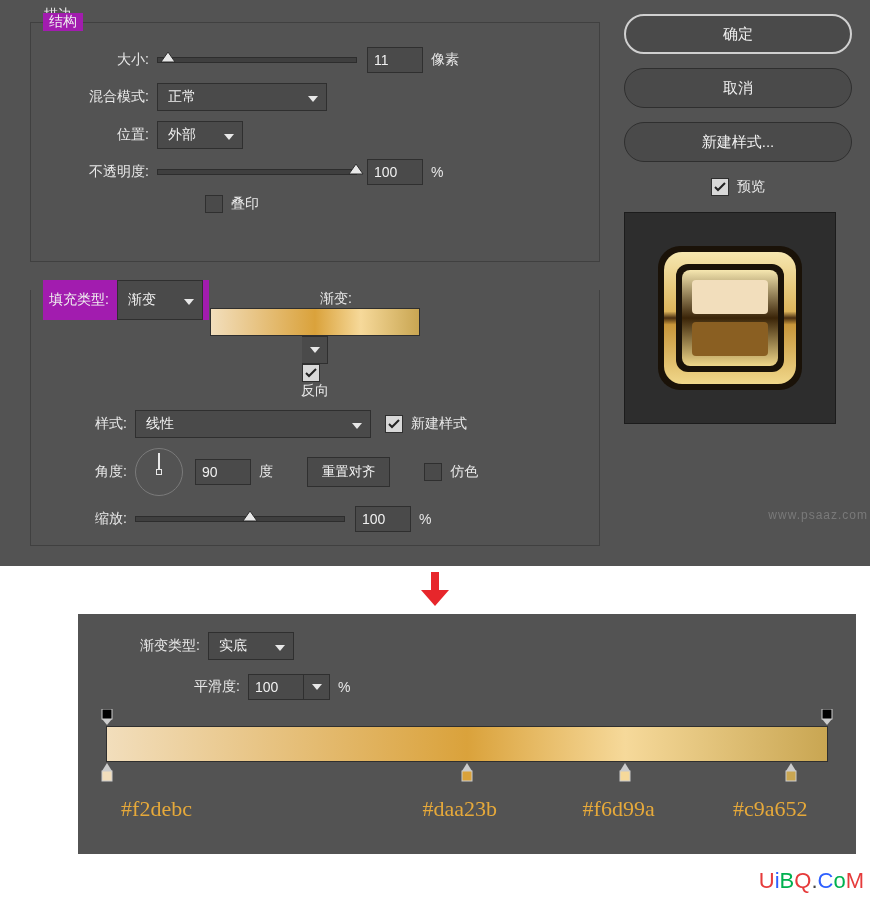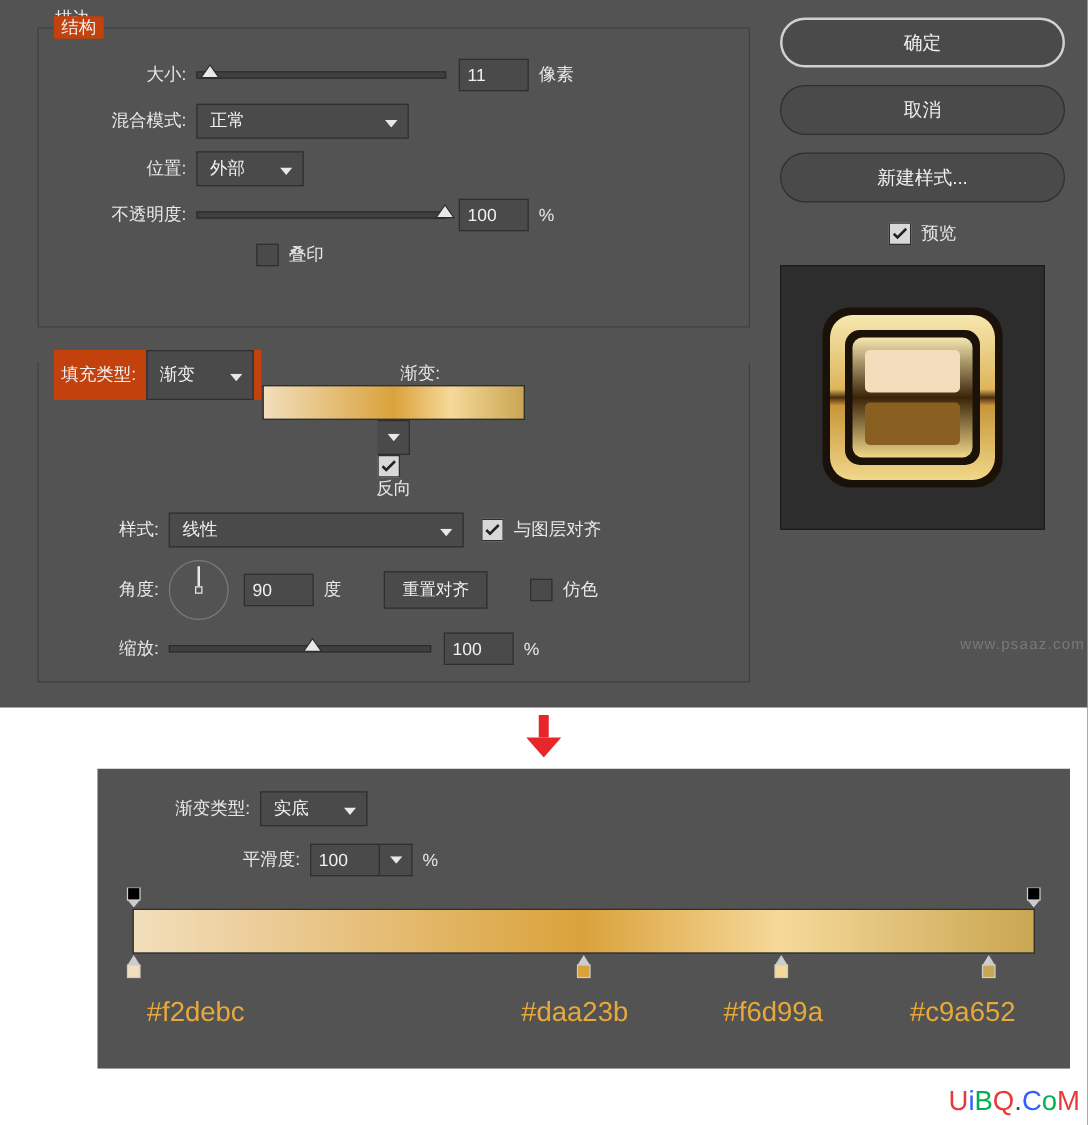--- a/index.html
+++ b/index.html
@@ -2,21 +2,21 @@
 <html><head>
 <meta charset="utf-8">
 <style>
   * { box-sizing: border-box; font-family: "Microsoft YaHei", "PingFang SC", Arial, sans-serif; }
   body { margin: 0; background: #fff; width: 870px; }
 
   .panel { background: #535353; color: #e8e8e8; font-size: 14px; position: relative; }
   .panel.top { width: 870px; height: 566px; padding: 10px 0 14px 30px; }
 
   .fieldset { border: 1px solid #404040; padding: 14px 14px 14px 14px; position: relative; margin-top: 12px; }
-  .legend { position: absolute; top: -10px; left: 12px; background: #c2410c; padding: 0 6px; color: #f0f0f0; font-size: 14px; }
+  .legend { position: absolute; top: -10px; left: 12px; background: #a21caf; padding: 0 6px; color: #f0f0f0; font-size: 14px; }
   .fs-struct { width: 570px; height: 240px; }
   .fs-fill  { width: 570px; height: 256px; border-top: none; padding-top: 0; }
   .fs-fill .legend { top: -10px; }
 
   .row { display: flex; align-items: center; margin: 10px 0; }
   .lbl { width: 112px; text-align: right; padding-right: 8px; color: #e8e8e8; }
 
   .slider { position: relative; height: 6px; background: #3f3f3f; border: 1px solid #2d2d2d; flex: 0 0 200px; margin-right: 10px; }
   .thumb { position: absolute; top: -8px; transform: translateX(-50%); }
   .thumb svg { display: block; }
@@ -54,21 +54,21 @@
 
   .panel.bottom { width: 778px; margin-left: 78px; padding: 18px 20px 24px 20px; position: relative; }
   .b-row { display: flex; align-items: center; margin-bottom: 14px; }
   .b-lbl { width: 110px; text-align: right; padding-right: 8px; }
 
   .grad-bar { position: relative; height: 36px; margin: 26px 8px 0 8px; background: linear-gradient(90deg,#f2debc 0%, #daa23b 50%, #f6d99a 72%, #c9a652 100%); border: 1px solid #2f2f2f; }
   .stop-top { position: absolute; top: -18px; width: 14px; height: 16px; transform: translateX(-50%); }
   .stop-bot { position: absolute; bottom: -22px; width: 14px; height: 20px; transform: translateX(-50%); }
 
   .hex-labels { position: relative; margin: 34px 8px 0 8px; height: 34px; }
-  .hex { position: absolute; color: #e6a93a; font-size: 22px; transform: translateX(-50%); white-space: nowrap; }
+  .hex { position: absolute; color: #e6a93a; font-size: 22px; transform: translateX(-50%); white-space: nowrap; font-family: Liberation Serif, serif; }
 
   .watermark { position: absolute; right: 2px; bottom: 44px; color: #9f9f9f; font-size: 12px; letter-spacing: 1px; opacity: .5; }
   .wm2 { position: absolute; right: 6px; bottom: 6px; font-size: 22px; }
   .wm2 .a { color: #e63b3b; } .wm2 .b { color: #2f60ff; } .wm2 .c { color: #00b150; } .wm2 .d { color: #444; }
 </style>
 </head>
 <body>
 
 <div class="panel top">
 
@@ -164,21 +164,21 @@
         <span class="chev"><svg width="10" height="6">
               <path d="M0 0 L5 6 L10 0 Z" fill="#e8e8e8"></path>
             </svg></span>
       </div>
       <span style="width:14px;"></span>
       <span class="check on">
           <svg class="checkmark" width="12" height="10">
             <path d="M1 5 L4 8 L11 1" stroke="#222" stroke-width="2" fill="none"></path>
           </svg>
         </span>
-      <span>与图层对齐</span>
+      <span>新建样式</span>
     </div>
 
     <div class="row">
       <div class="lbl" style="width:90px;">角度:</div>
       <div class="angle">
           <div class="hand"></div>
           <div class="dot"></div>
         </div>
       <input class="txt" value="90" style="">
       <span class="unit">度</span>

